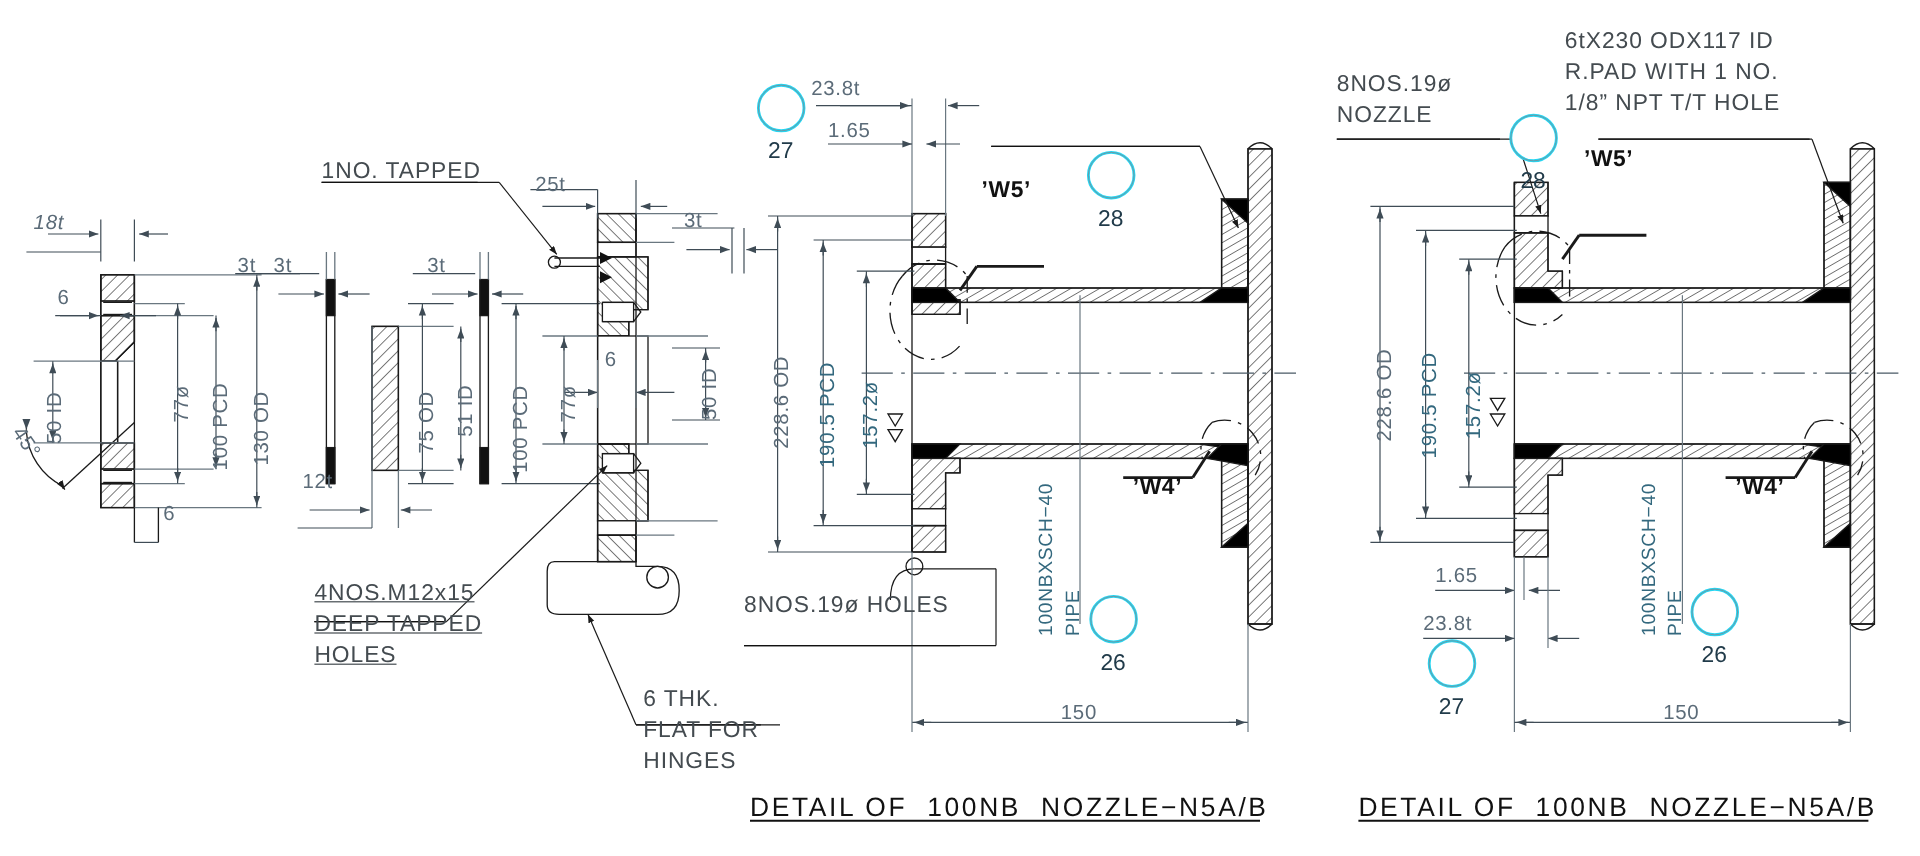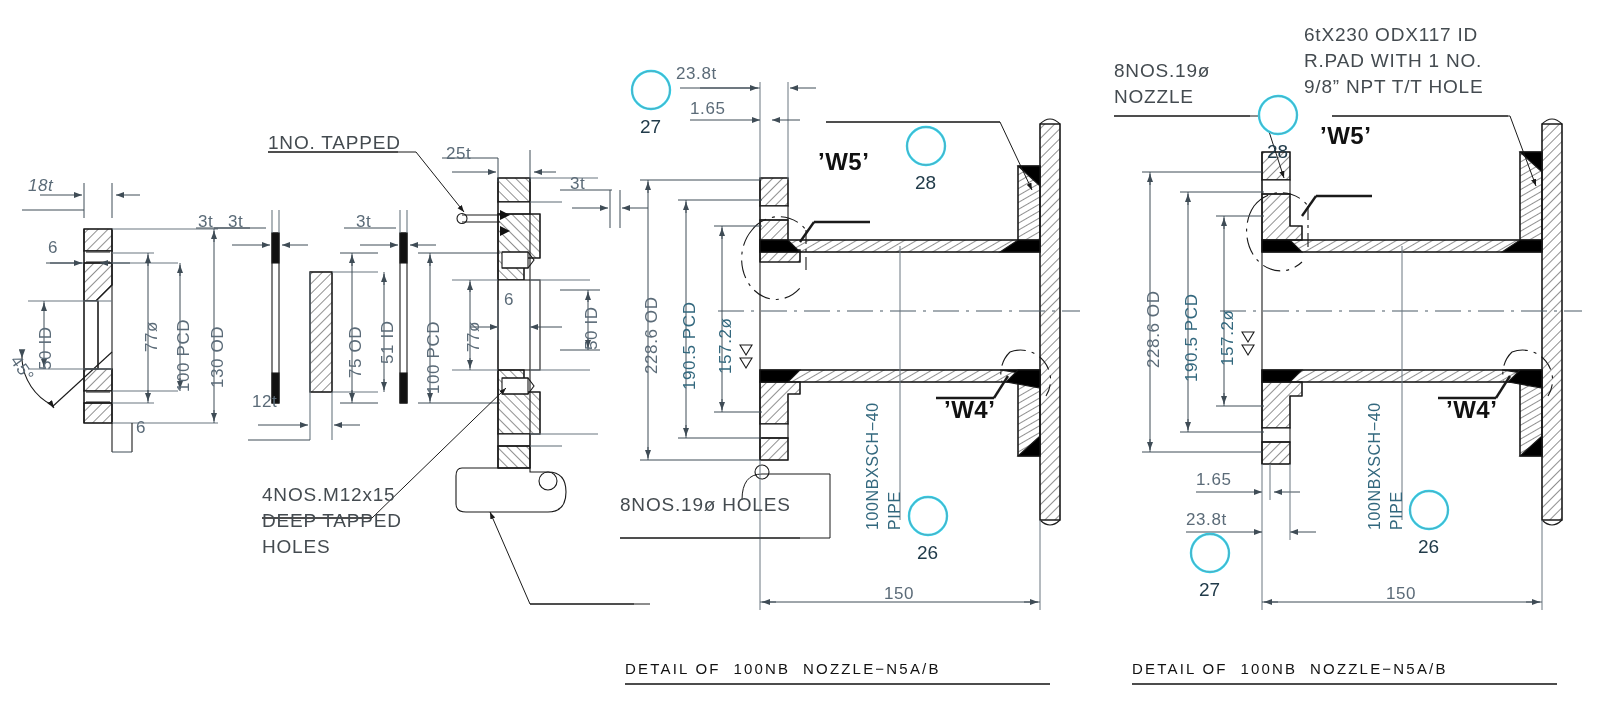--- a/index.html
+++ b/index.html
@@ -3,22 +3,22 @@
 <meta charset="utf-8">
 <style>
   html,body{margin:0;padding:0;background:#ffffff;}
   body{font-family:"Liberation Sans", sans-serif;}
   #sheet{position:relative;width:1600px;height:713px;background:#fff;overflow:hidden;}
   svg{position:absolute;left:0;top:0;}
   .txt{position:absolute;white-space:pre;font-family:"Liberation Sans", sans-serif;}
   .dim{color:#5b6b78;font-size:17px;letter-spacing:.6px;}
   .dimblue{color:#33687e;font-size:17px;letter-spacing:.6px;}
   .note{color:#444b50;font-size:19px;letter-spacing:.8px;line-height:26px;}
-  .title{color:#111;font-size:15px;letter-spacing:2.2px;}
-  .wtag{color:#111;font-size:24px;letter-spacing:.5px;font-weight:600;}
+  .title{color:#111;font-size:22px;letter-spacing:2.2px;}
+  .wtag{color:#111;font-size:19px;letter-spacing:.5px;font-weight:600;}
   .balloonN{color:#213b4a;font-size:19px;margin-top:36px;}
   .rot90{transform-origin:0 0;transform:rotate(-90deg);}
 </style>
 </head>
 <body>
 
 <div id="sheet">
 
 <svg width="1600" height="713" viewBox="0 0 1600 713">
   <defs>
@@ -499,23 +499,26 @@
 <div class="txt dim rot90" style="left:424px;top:394px;">100 PCD</div>
 <div class="txt dim" style="left:198px;top:212px;">3t</div>
 
 <div class="txt dim" style="left:446px;top:144px;">25t</div>
 <div class="txt dim" style="left:570px;top:174px;">3t</div>
 <div class="txt dim rot90" style="left:464px;top:352px;">77ø</div>
 <div class="txt dim" style="left:504px;top:290px;">6</div>
 <div class="txt dim rot90" style="left:582px;top:350px;">50 ID</div>
 
 <div class="txt note" style="left:268px;top:130px;">1NO. TAPPED</div>
-<div class="txt note" style="left:262px;top:482px;">4NOS.M12x15
+<div class="txt note" style="left:262px;top:482px;text-decoration:underline;">4NOS.M12x15
 DEEP TAPPED
 HOLES</div>
+<div class="txt note" style="left:536px;top:570px;">6 THK.
+FLAT FOR
+HINGES</div>
 
 <div class="txt dim" style="left:676px;top:64px;">23.8t</div>
 <div class="txt dim" style="left:690px;top:99px;">1.65</div>
 <div class="txt dim rot90" style="left:642px;top:374px;">228.6 OD</div>
 <div class="txt dimblue rot90" style="left:680px;top:390px;">190.5 PCD</div>
 <div class="txt dimblue rot90" style="left:716px;top:374px;">157.2ø</div>
 <div class="txt dim" style="left:884px;top:584px;">150</div>
 
 <div class="txt note" style="left:620px;top:492px;">8NOS.19ø HOLES</div>
 <div class="txt dimblue rot90" style="left:862px;top:530px;font-size:16px;line-height:22px;">100NBXSCH−40
@@ -527,21 +530,21 @@
 <div class="txt balloonN" style="left:640px;top:80px;">27</div>
 <div class="txt balloonN" style="left:915px;top:136px;">28</div>
 <div class="txt balloonN" style="left:917px;top:506px;">26</div>
 
 <div class="txt title" style="left:625px;top:660px;">DETAIL OF  100NB  NOZZLE−N5A/B</div>
 
 <div class="txt note" style="left:1114px;top:58px;">8NOS.19ø
 NOZZLE</div>
 <div class="txt note" style="left:1304px;top:22px;">6tX230 ODX117 ID
 R.PAD WITH 1 NO.
-9/8” NPT T/T HOLE</div>
+1/8” NPT T/T HOLE</div>
 
 <div class="txt dim rot90" style="left:1144px;top:368px;">228.6 OD</div>
 <div class="txt dimblue rot90" style="left:1182px;top:382px;">190.5 PCD</div>
 <div class="txt dimblue rot90" style="left:1218px;top:366px;">157.2ø</div>
 <div class="txt dim" style="left:1196px;top:470px;">1.65</div>
 <div class="txt dim" style="left:1186px;top:510px;">23.8t</div>
 <div class="txt dim" style="left:1386px;top:584px;">150</div>
 
 <div class="txt dimblue rot90" style="left:1364px;top:530px;font-size:16px;line-height:22px;">100NBXSCH−40
 PIPE</div>

